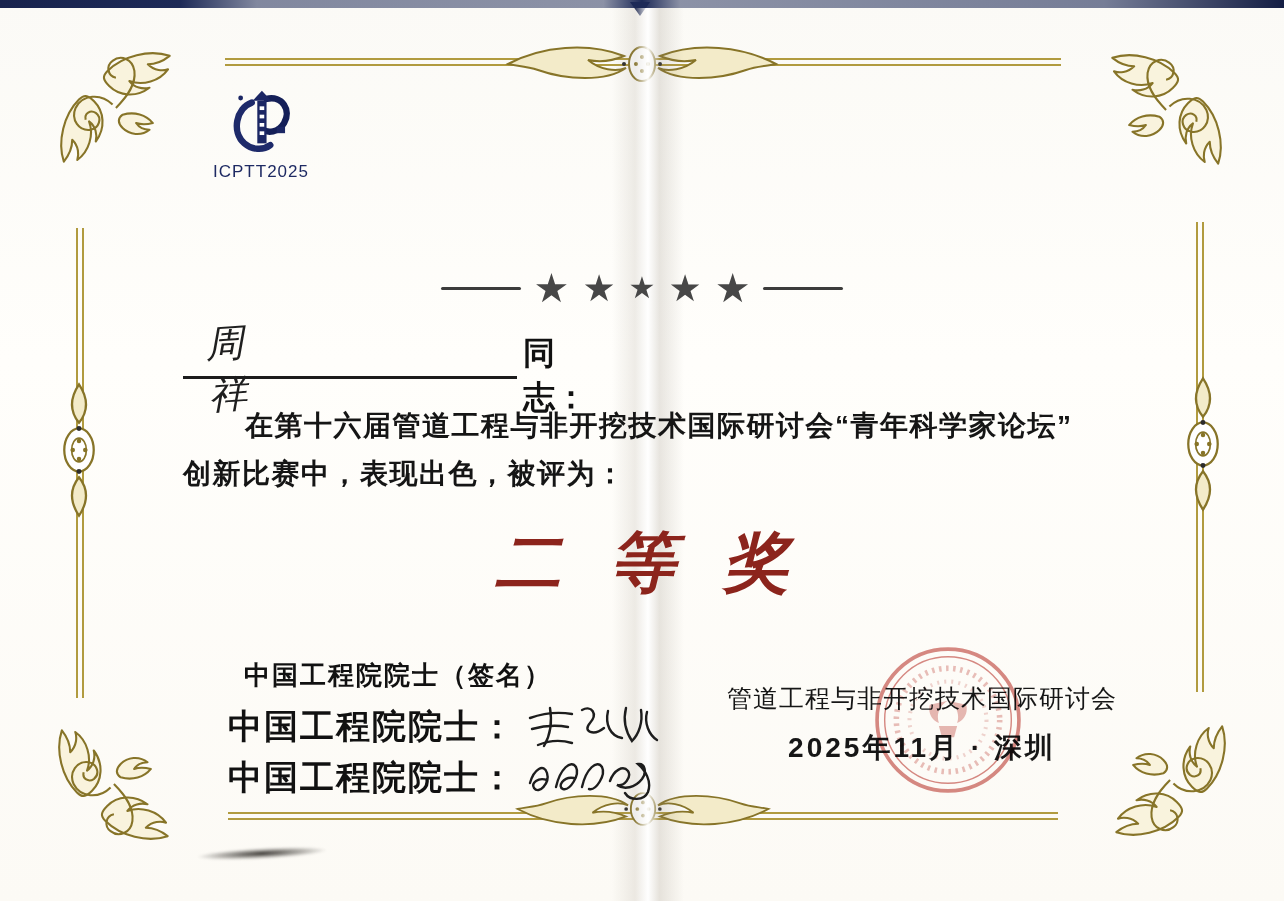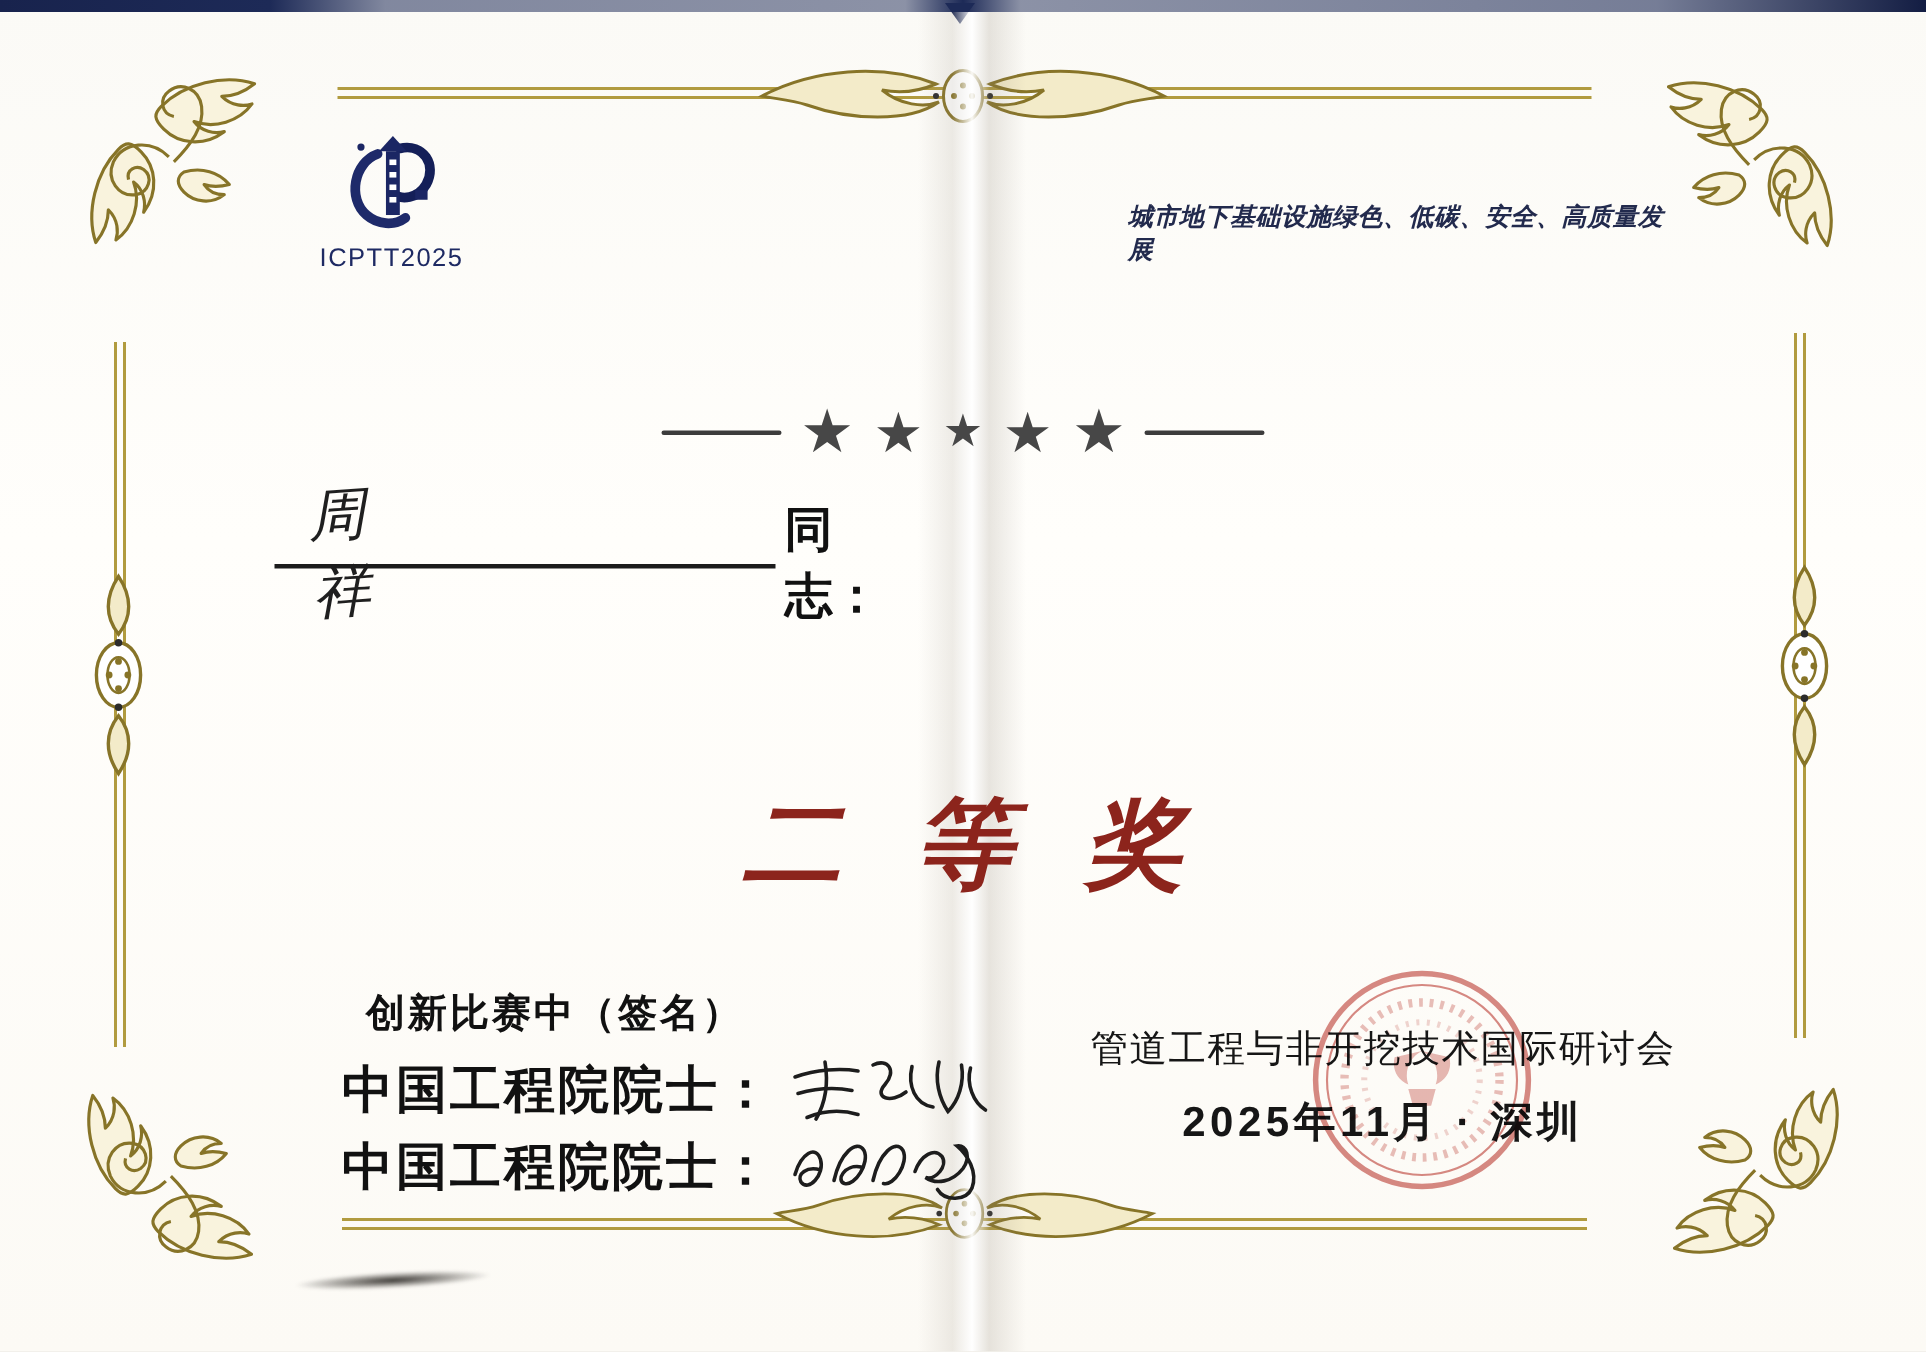--- a/index.html
+++ b/index.html
@@ -212,44 +212,47 @@
       <rect x="38.5" y="22" width="5" height="4" fill="#ffffff"></rect>
       <rect x="38.5" y="31" width="5" height="4" fill="#ffffff"></rect>
       <rect x="38.5" y="40" width="5" height="4" fill="#ffffff"></rect>
       <rect x="38.5" y="49" width="5" height="4" fill="#ffffff"></rect>
       <rect x="57" y="44" width="9" height="7" fill="#1b2664"></rect>
       <circle cx="18" cy="13" r="2.6" fill="#1b2664"></circle>
     </svg>
     <span class="label">ICPTT2025</span>
   </div>
 
-  <div class="slogan">城市地下基础设施绿色、低碳、安全、高质量发展</div>
 
 
   <div class="stars">
     <span class="rule"></span>
     <span class="st s1">★</span>
     <span class="st s2">★</span>
     <span class="st s3">★</span>
     <span class="st s4">★</span>
     <span class="st s5">★</span>
     <span class="rule"></span>
   </div>
 
   <div class="namerow">
     <span class="hand-name">周祥</span>
     <span class="nameline"></span>
     <span class="salutation">同志：</span>
   </div>
 
+  <div class="body-par">
+    <span class="indent">在第十六届管道工程与非开挖技术国际研讨会“青年科学家论坛”</span>
+    <span>创新比赛中，表现出色，被评为：</span>
+  </div>
 
   <div class="award">二等奖</div>
 
   <div class="signing">
-    <div class="head">创新比赛中（签名）</div>
+    <div class="head">中国工程院院士（签名）</div>
     <div class="sig-row">
       <span>中国工程院院士：</span>
       <svg width="150" height="58" viewBox="0 0 150 58">
         <g stroke="#1d1d1d" stroke-width="2.4" fill="none" stroke-linecap="round">
           <path d="M8,22 C22,17 38,16 50,18"></path>
           <path d="M10,33 C24,29 36,29 46,31"></path>
           <path d="M28,12 C30,24 29,38 22,50"></path>
           <path d="M16,49 C28,44 40,44 50,47"></path>
           <path d="M60,14 C70,9 76,18 68,27 C60,36 72,40 82,32"></path>
           <path d="M86,15 C83,28 88,40 100,42"></path>

